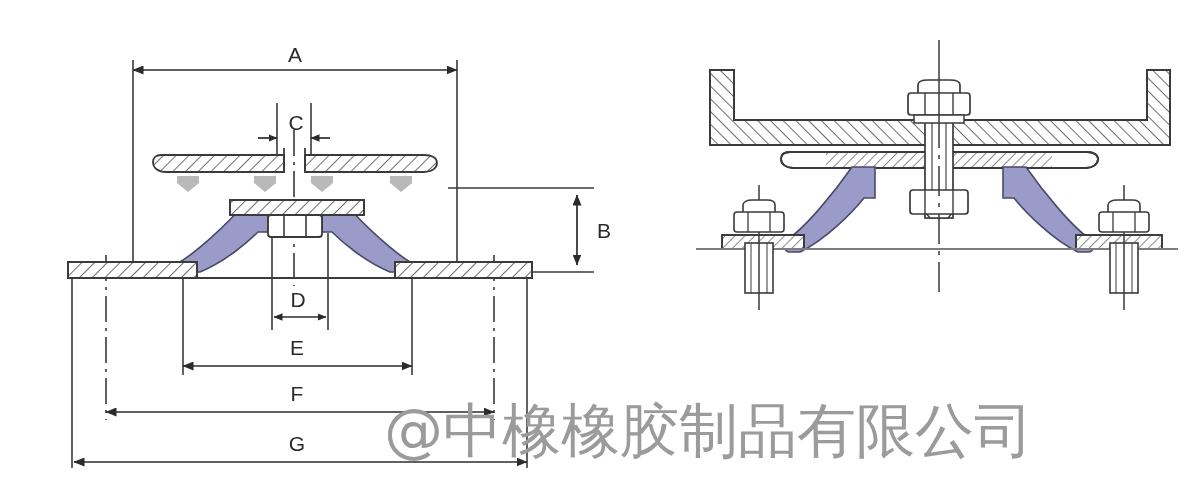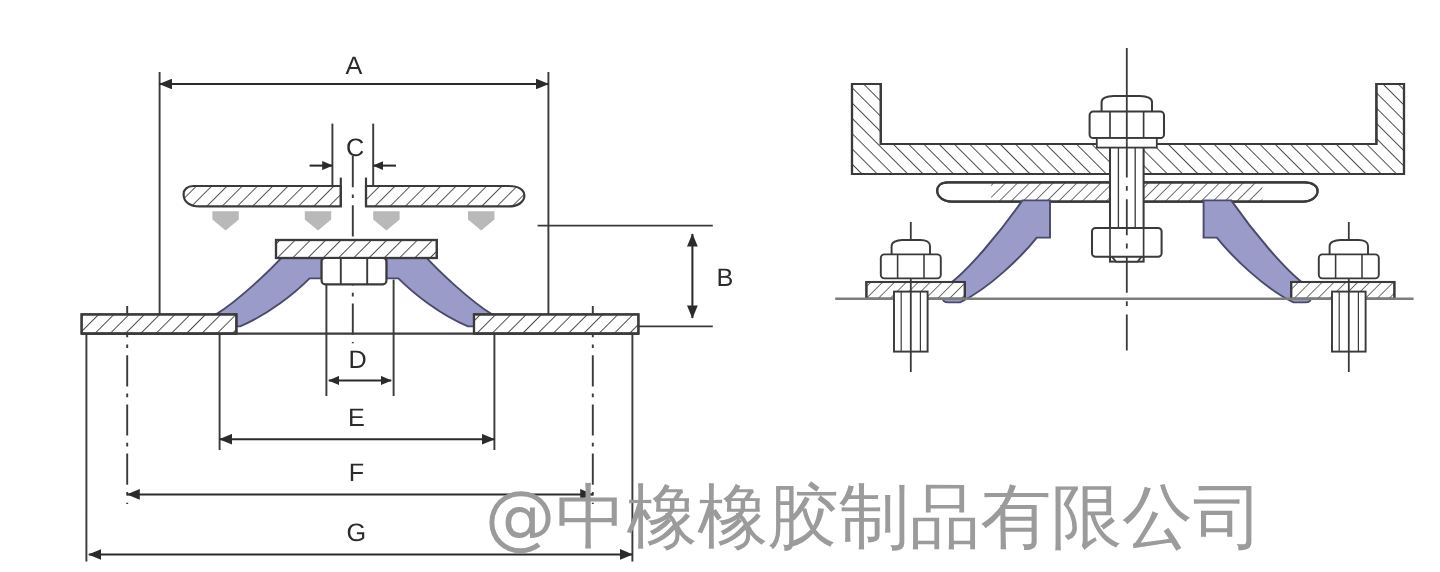--- a/index.html
+++ b/index.html
@@ -2,21 +2,21 @@
 <html><head>
 <meta charset="utf-8">
 <style>
   html,body{margin:0;padding:0;background:#ffffff;}
   body{width:1200px;height:477px;overflow:hidden;
        font-family:"Liberation Sans","DejaVu Sans",sans-serif;}
   #stage{position:relative;width:1200px;height:477px;background:#ffffff;}
   svg{display:block;}
   .dimlabel{font-family:"Liberation Sans","DejaVu Sans",sans-serif;
             font-size:21px;fill:#2b2b2b;text-anchor:middle;}
-  .wm{position:absolute;left:404px;top:398px;width:710px;height:66px;
+  .wm{position:absolute;left:384px;top:398px;width:710px;height:66px;
       font-family:"DejaVu Sans","Liberation Sans",sans-serif;
       font-size:59px;line-height:66px;color:#9b9b9b;letter-spacing:0px;
       white-space:nowrap;pointer-events:none;}
 </style>
 </head>
 <body>
 
 <div id="stage">
 
 <svg width="1200" height="477" viewBox="0 0 1200 477">

